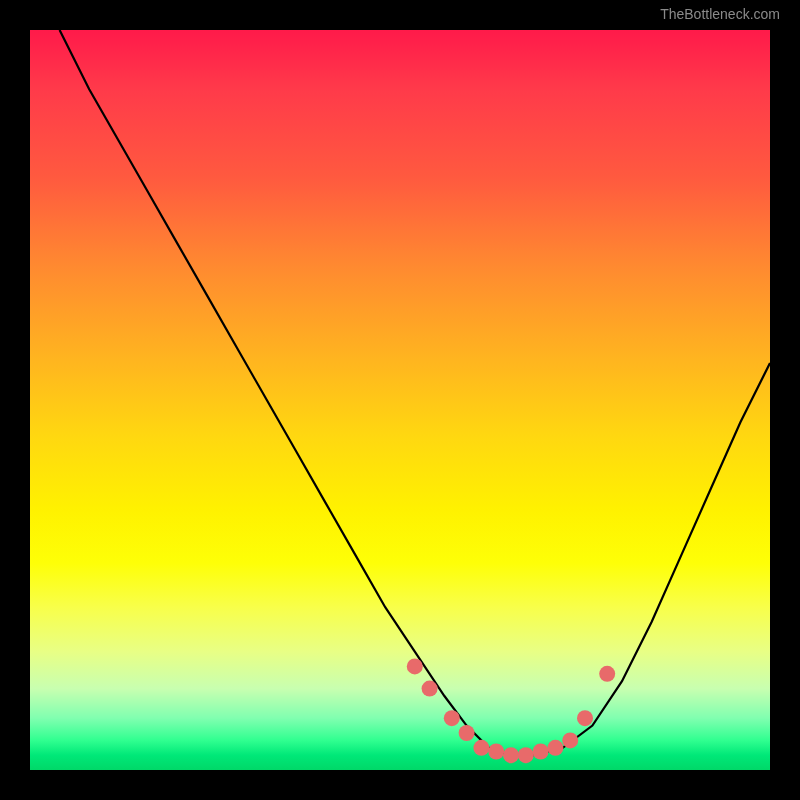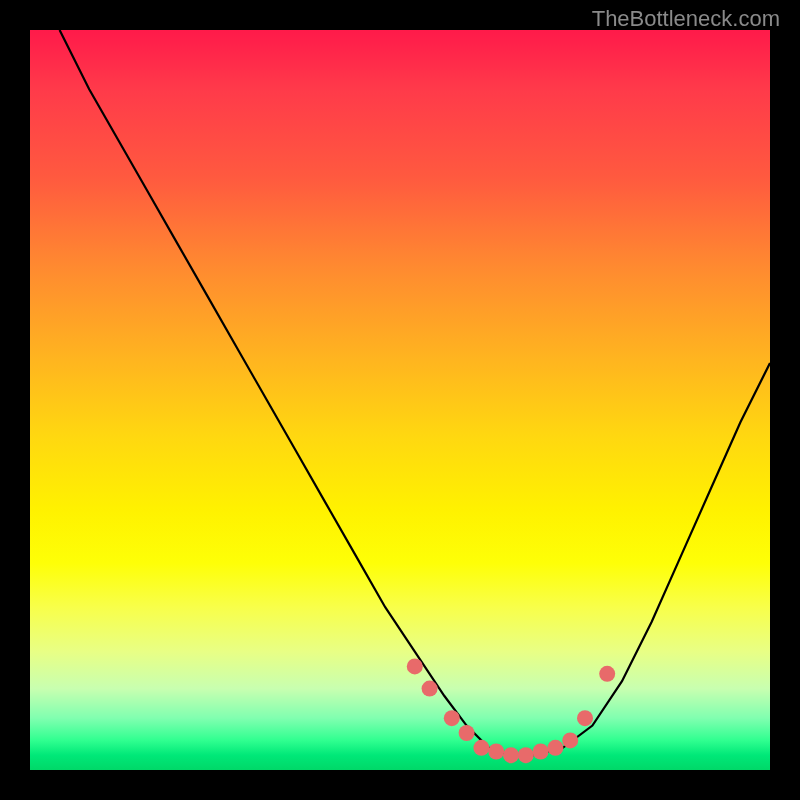--- a/index.html
+++ b/index.html
@@ -9,21 +9,21 @@
     height: 800px;
     background: #000;
     position: relative;
     font-family: Arial, sans-serif;
   }
   .watermark {
     position: absolute;
     top: 6px;
     right: 20px;
     color: #8a8a8a;
-    font-size: 22px;
+    font-size: 14px;
     font-weight: 500;
     z-index: 10;
     text-align: right;
   }
   .plot-area {
     position: absolute;
     left: 30px;
     top: 30px;
     width: 740px;
     height: 740px;

